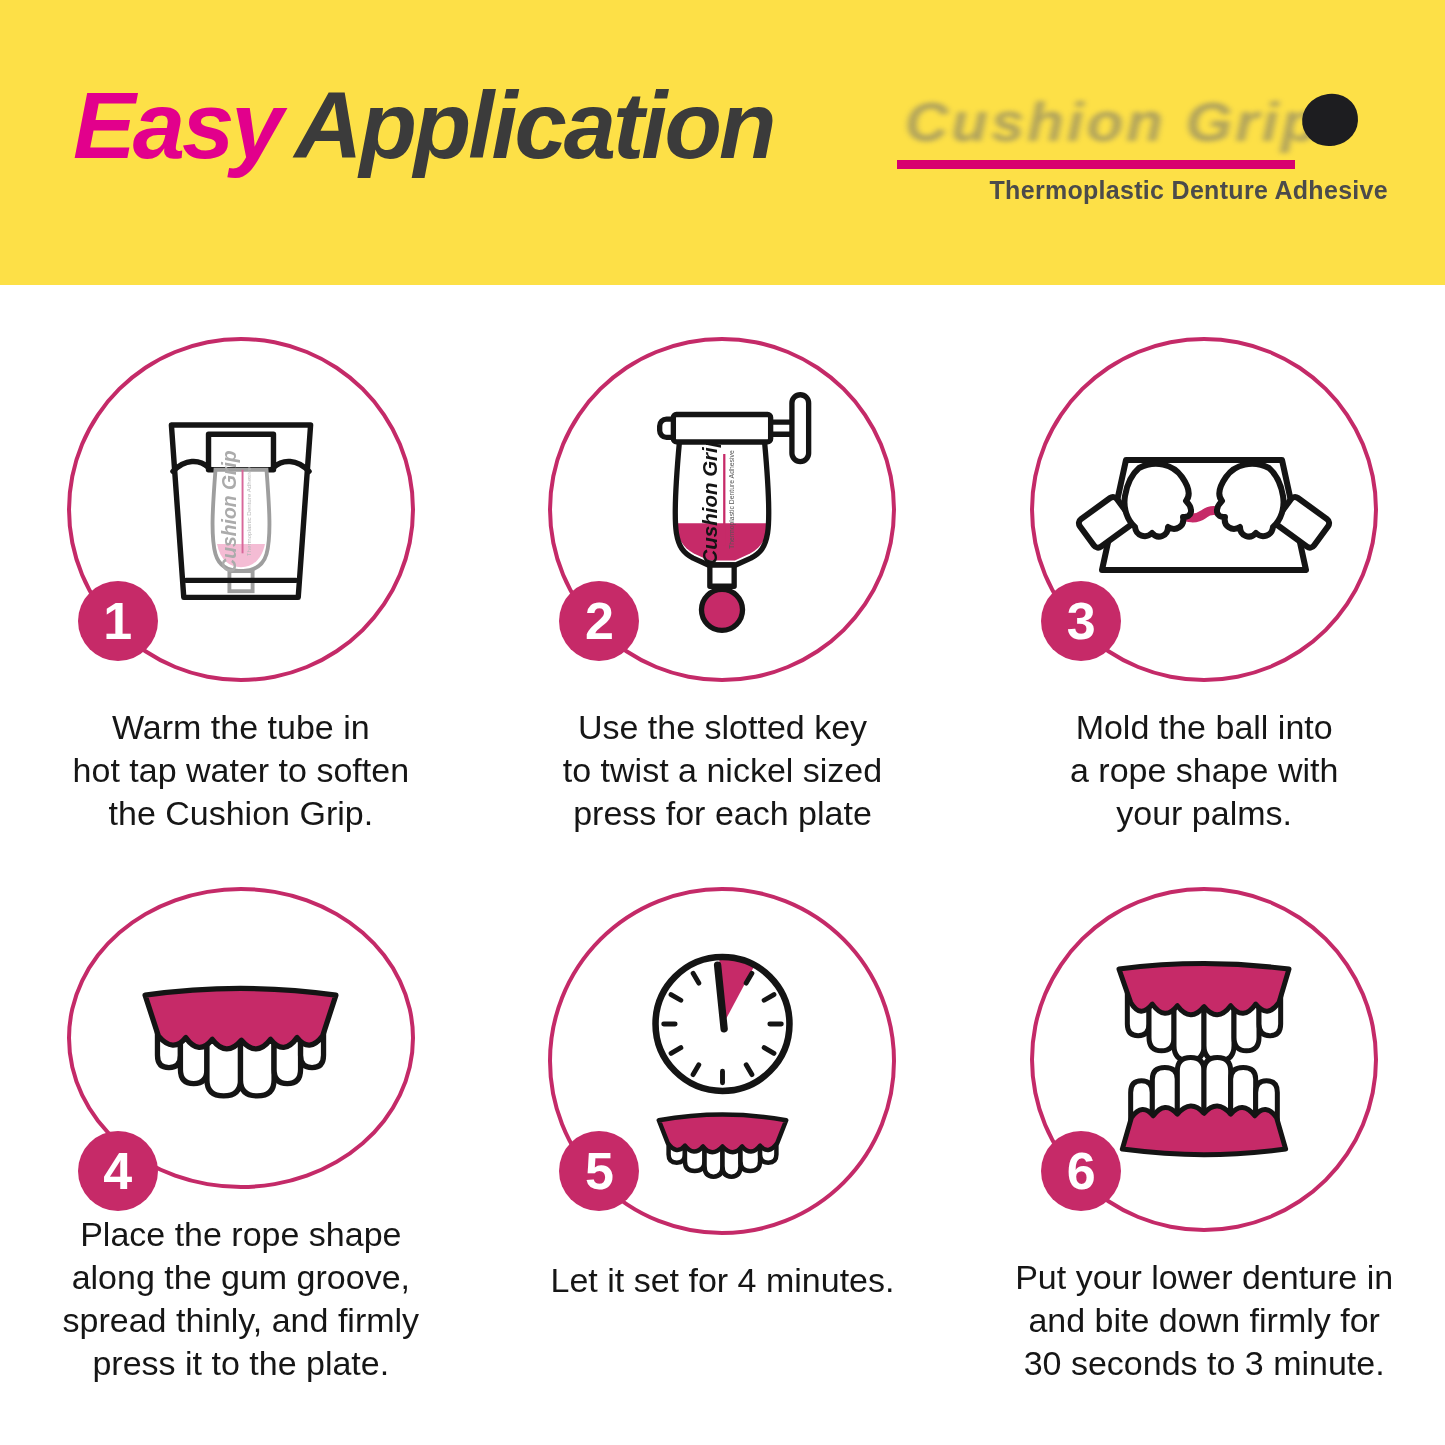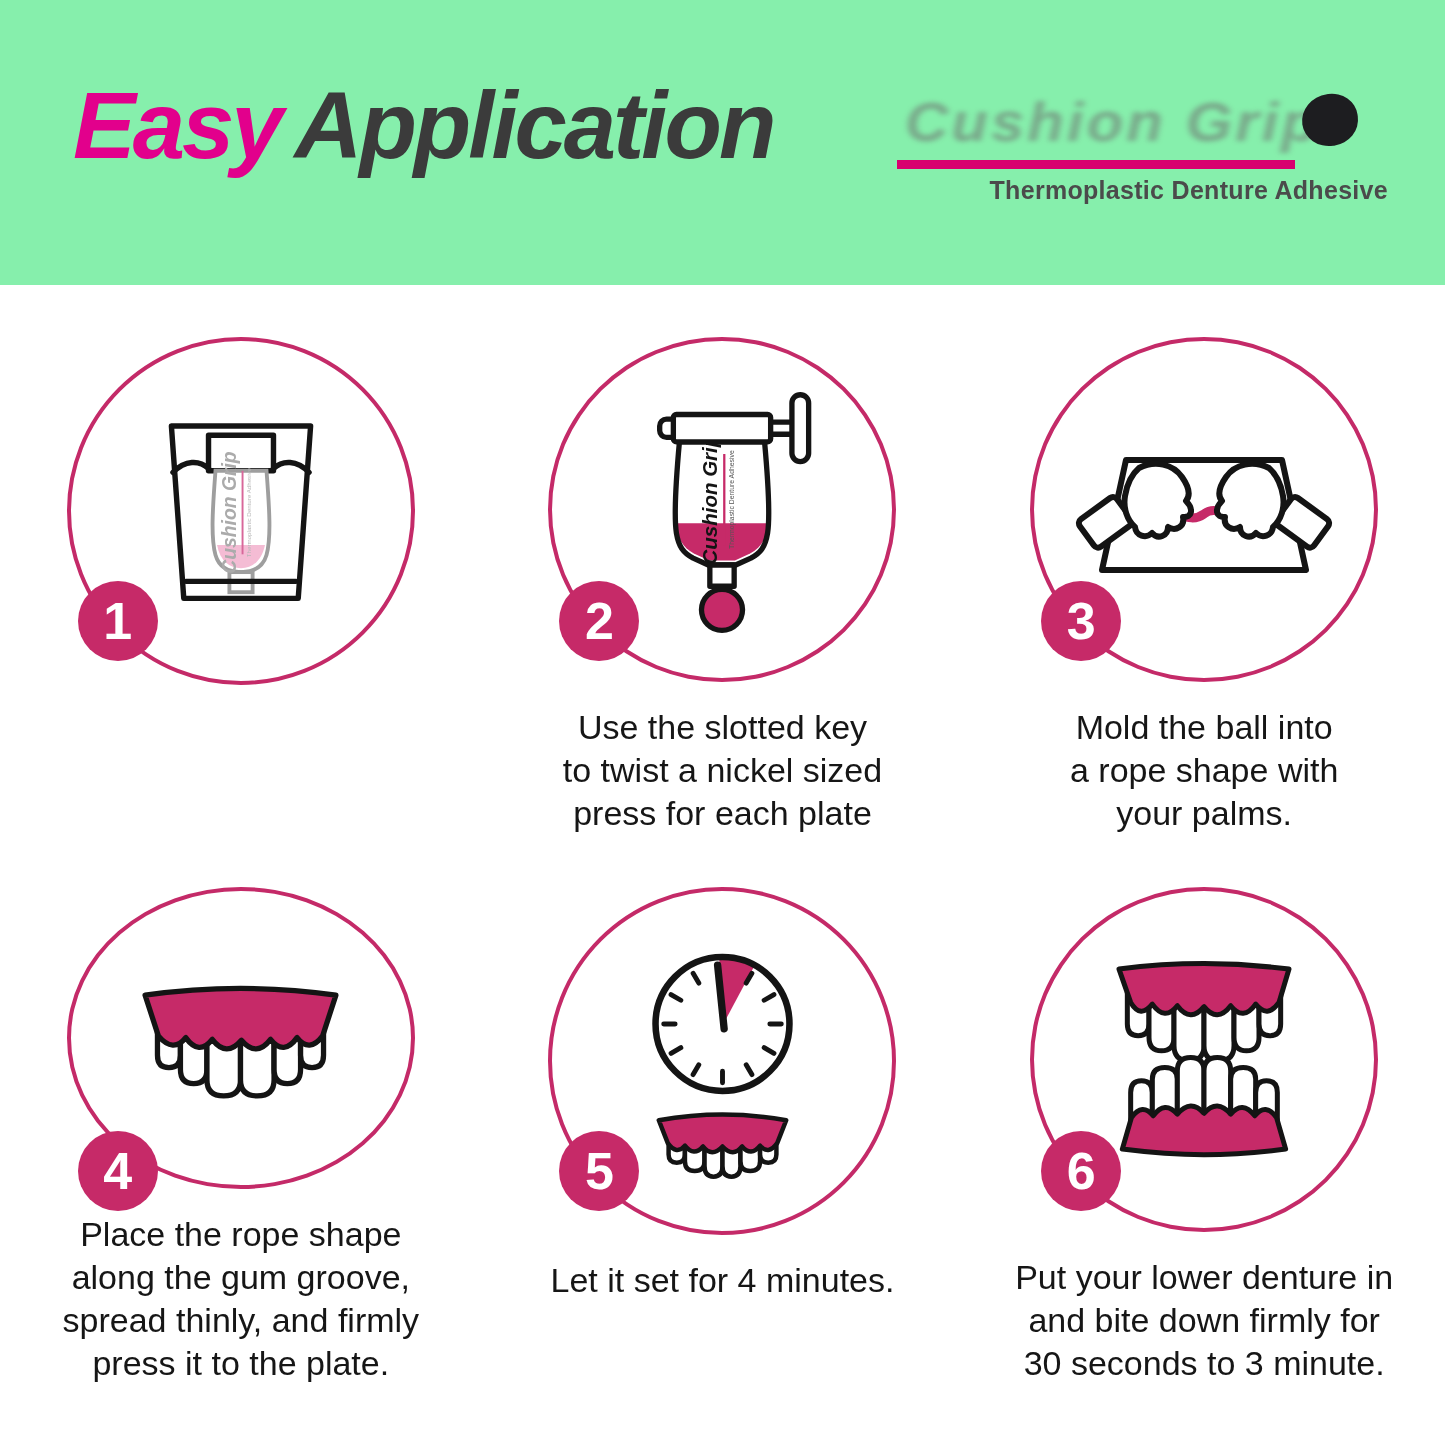--- a/index.html
+++ b/index.html
@@ -1,20 +1,20 @@
 <!DOCTYPE html>
 <html><head>
 <meta charset="utf-8">
 <style>
   * { margin:0; padding:0; box-sizing:border-box; }
   html,body { width:1445px; height:1445px; overflow:hidden; background:#ffffff;
               font-family:"Liberation Sans", sans-serif; }
 
   
-  .header { position:relative; width:1445px; height:285px; background:#86efac; }
+  .header { position:relative; width:1445px; height:285px; background:#fde047; }
   .title { position:absolute; left:73px; top:72px; font-size:94px; font-weight:bold;
            font-style:italic; letter-spacing:-3px; white-space:nowrap; }
   .title .accent { color:#e2008c; padding-right:14px; }
   .title .rest   { color:#3b3b3b; }
 
   .brand { position:absolute; right:57px; top:90px; width:505px; }
   .brand-top { position:relative; height:70px; }
   .brand-script { position:absolute; left:22px; top:-2px; font-size:60px; font-weight:bold;
                   font-style:italic; color:#6f6f6f; filter:blur(3px); opacity:.55;
                   letter-spacing:3px; transform:scaleY(.92); white-space:nowrap; }
@@ -73,20 +73,23 @@
         </g>
         <path d="M60,40 L240,40 L224,263 L76,263 Z" fill="none" stroke="#141414" stroke-width="7" stroke-linejoin="round"></path>
         <path d="M79,241 L221,241" class="blk-line" stroke-width="7"></path>
         <path d="M62,100 C78,84 96,84 108,95" class="blk-line" stroke-width="7"></path>
         <path d="M192,95 C204,84 222,84 238,100" class="blk-line" stroke-width="7"></path>
       </svg>
       <div class="badge">
           <span>1</span>
         </div>
     </div>
+    <div class="caption">Warm the tube in
+hot tap water to soften
+the Cushion Grip.</div>
   </div>
 
   <div class="step">
     <div class="circle">
       <svg width="228" height="251" viewBox="0 0 300 330">
         <rect x="202" y="50" width="50" height="16" rx="3" class="blk" stroke-width="7"></rect>
         <rect x="242" y="14" width="22" height="88" rx="11" class="blk" stroke-width="7"></rect>
         <rect x="68" y="46" width="28" height="24" rx="9" class="blk" stroke-width="7"></rect>
         <path d="M94,76 C90,120 86,170 90,196 C93,214 99,222 112,229 L132,238 L168,238 L188,229 C201,222 207,214 210,196 C214,170 210,120 206,76 Z" fill="#ffffff" stroke="none"></path>
         <path d="M89,183 C91,203 98,214 113,223 L133,232 L167,232 L187,223 C202,214 209,203 211,183 Z" fill="#c62a68"></path>

